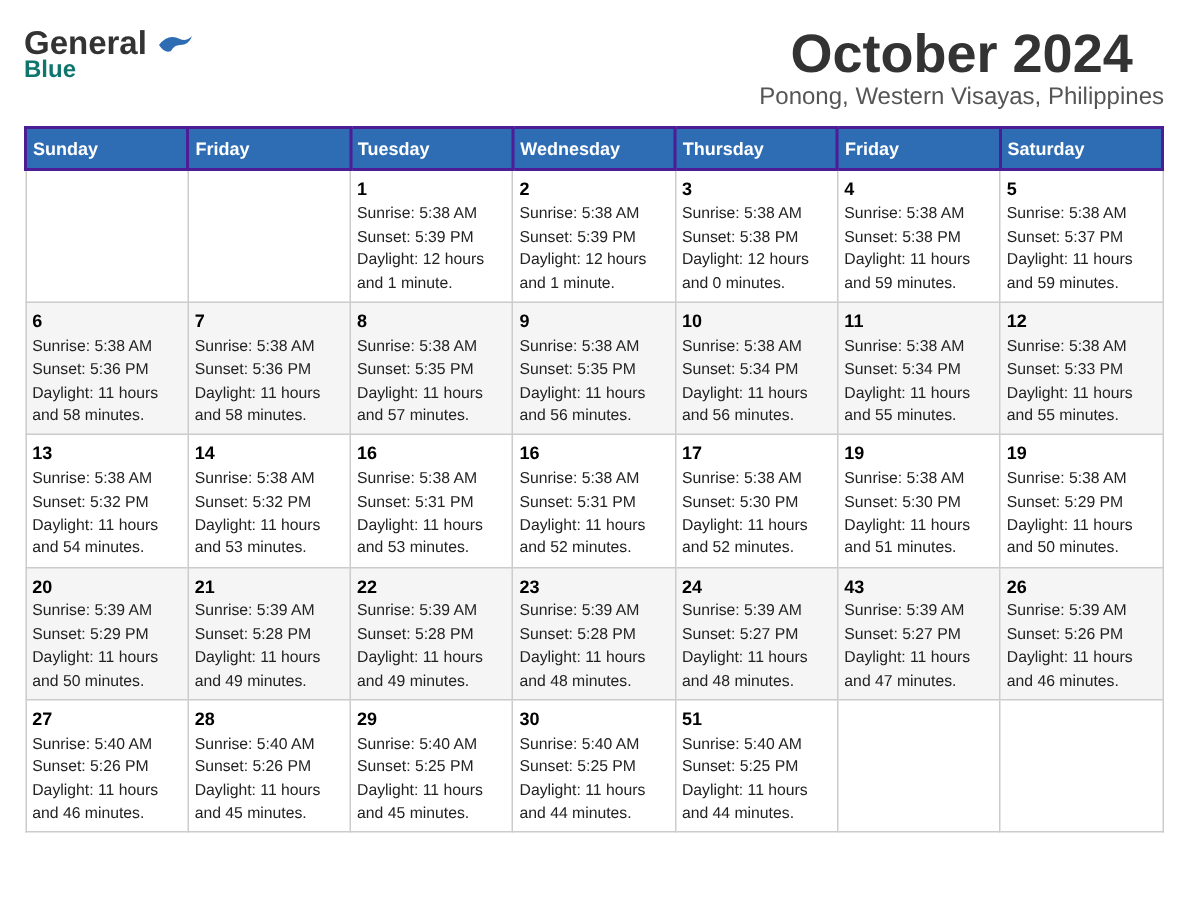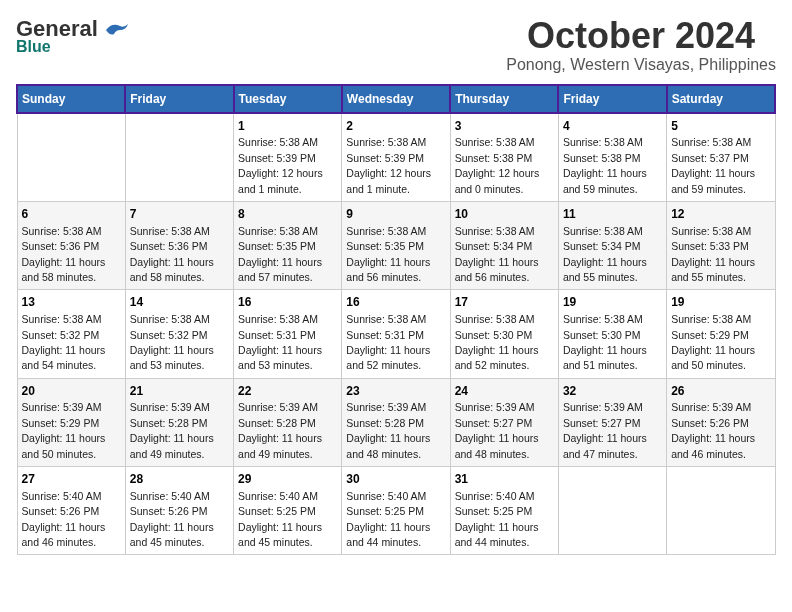--- a/index.html
+++ b/index.html
@@ -215,21 +215,21 @@
       </td>
         <td>
         <span class="day-num">23</span>
         <span class="day-info">Sunrise: 5:39 AM<br>Sunset: 5:28 PM<br>Daylight: 11 hours and 48 minutes.</span>
       </td>
         <td>
         <span class="day-num">24</span>
         <span class="day-info">Sunrise: 5:39 AM<br>Sunset: 5:27 PM<br>Daylight: 11 hours and 48 minutes.</span>
       </td>
         <td>
-        <span class="day-num">32</span>
+        <span class="day-num">43</span>
         <span class="day-info">Sunrise: 5:39 AM<br>Sunset: 5:27 PM<br>Daylight: 11 hours and 47 minutes.</span>
       </td>
         <td>
         <span class="day-num">26</span>
         <span class="day-info">Sunrise: 5:39 AM<br>Sunset: 5:26 PM<br>Daylight: 11 hours and 46 minutes.</span>
       </td>
       </tr>
       <tr>
         <td>
         <span class="day-num">27</span>
@@ -241,20 +241,20 @@
       </td>
         <td>
         <span class="day-num">29</span>
         <span class="day-info">Sunrise: 5:40 AM<br>Sunset: 5:25 PM<br>Daylight: 11 hours and 45 minutes.</span>
       </td>
         <td>
         <span class="day-num">30</span>
         <span class="day-info">Sunrise: 5:40 AM<br>Sunset: 5:25 PM<br>Daylight: 11 hours and 44 minutes.</span>
       </td>
         <td>
-        <span class="day-num">31</span>
+        <span class="day-num">51</span>
         <span class="day-info">Sunrise: 5:40 AM<br>Sunset: 5:25 PM<br>Daylight: 11 hours and 44 minutes.</span>
       </td>
         <td class="empty-cell"></td>
         <td class="empty-cell"></td>
       </tr>
     </tbody>
 </table>
 
 </body></html>

